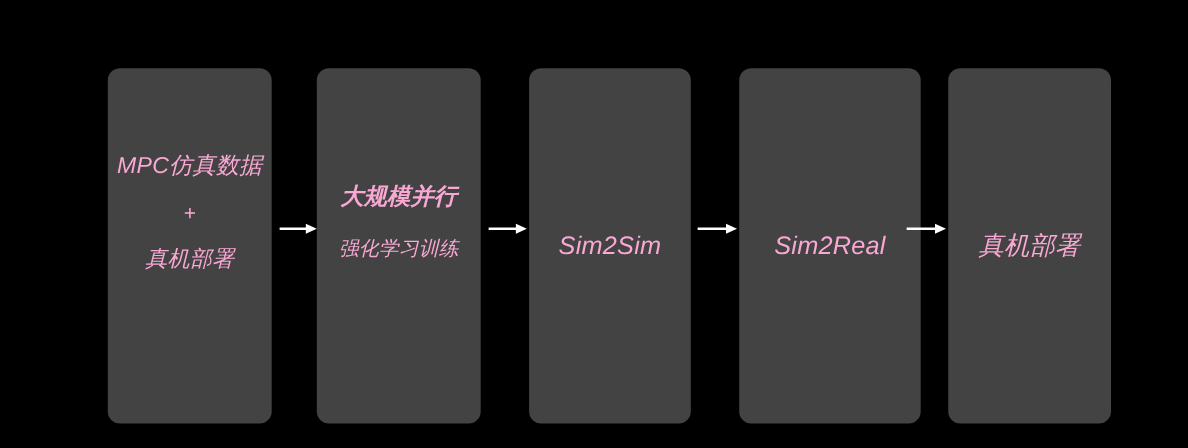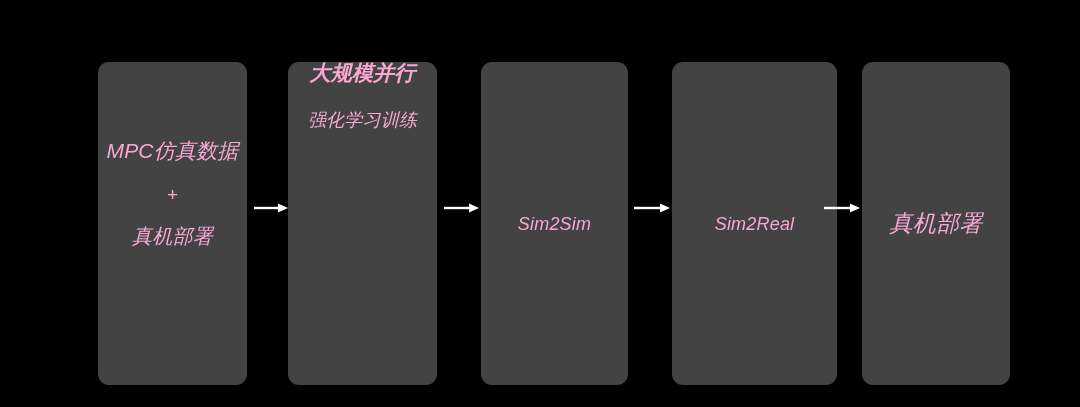--- a/index.html
+++ b/index.html
@@ -38,29 +38,29 @@
     white-space: nowrap;
     letter-spacing: 0.2px;
     font-style: italic;
   }
   
   #box-1 { left: 98px; width: 149px; justify-content: flex-start; padding-top: 78px; }
   #box-1 .stage-label { margin-bottom: 0; }
   #box-1 .line-plus { margin: 24px 0 22px 0; font-size: 19px; }
   #box-1 .line-3 { font-size: 20px; }
   
-  #box-2 { left: 288px; width: 149px; justify-content: flex-start; }
+  #box-2 { left: 288px; width: 149px; justify-content: flex-start; padding-top: 106px; }
   #box-2 .line-1 { font-weight: bold; font-size: 21px; }
   #box-2 .line-2 { margin-top: 28px; font-size: 18px; }
   
   #box-3 { left: 481px; width: 147px; }
   #box-4 { left: 672px; width: 165px; }
   #box-5 { left: 862px; width: 148px; }
   #box-3 .stage-label,
-  #box-4 .stage-label { font-size: 18px; }
+  #box-4 .stage-label { font-size: 23px; }
   #box-5 .stage-label { font-size: 23px; }
 
   .arrow {
     position: absolute;
     top: 200px;
     height: 16px;
     display: block;
   }
   #arrow-1 { left: 254px; width: 34px; }
   #arrow-2 { left: 444px; width: 35px; }

